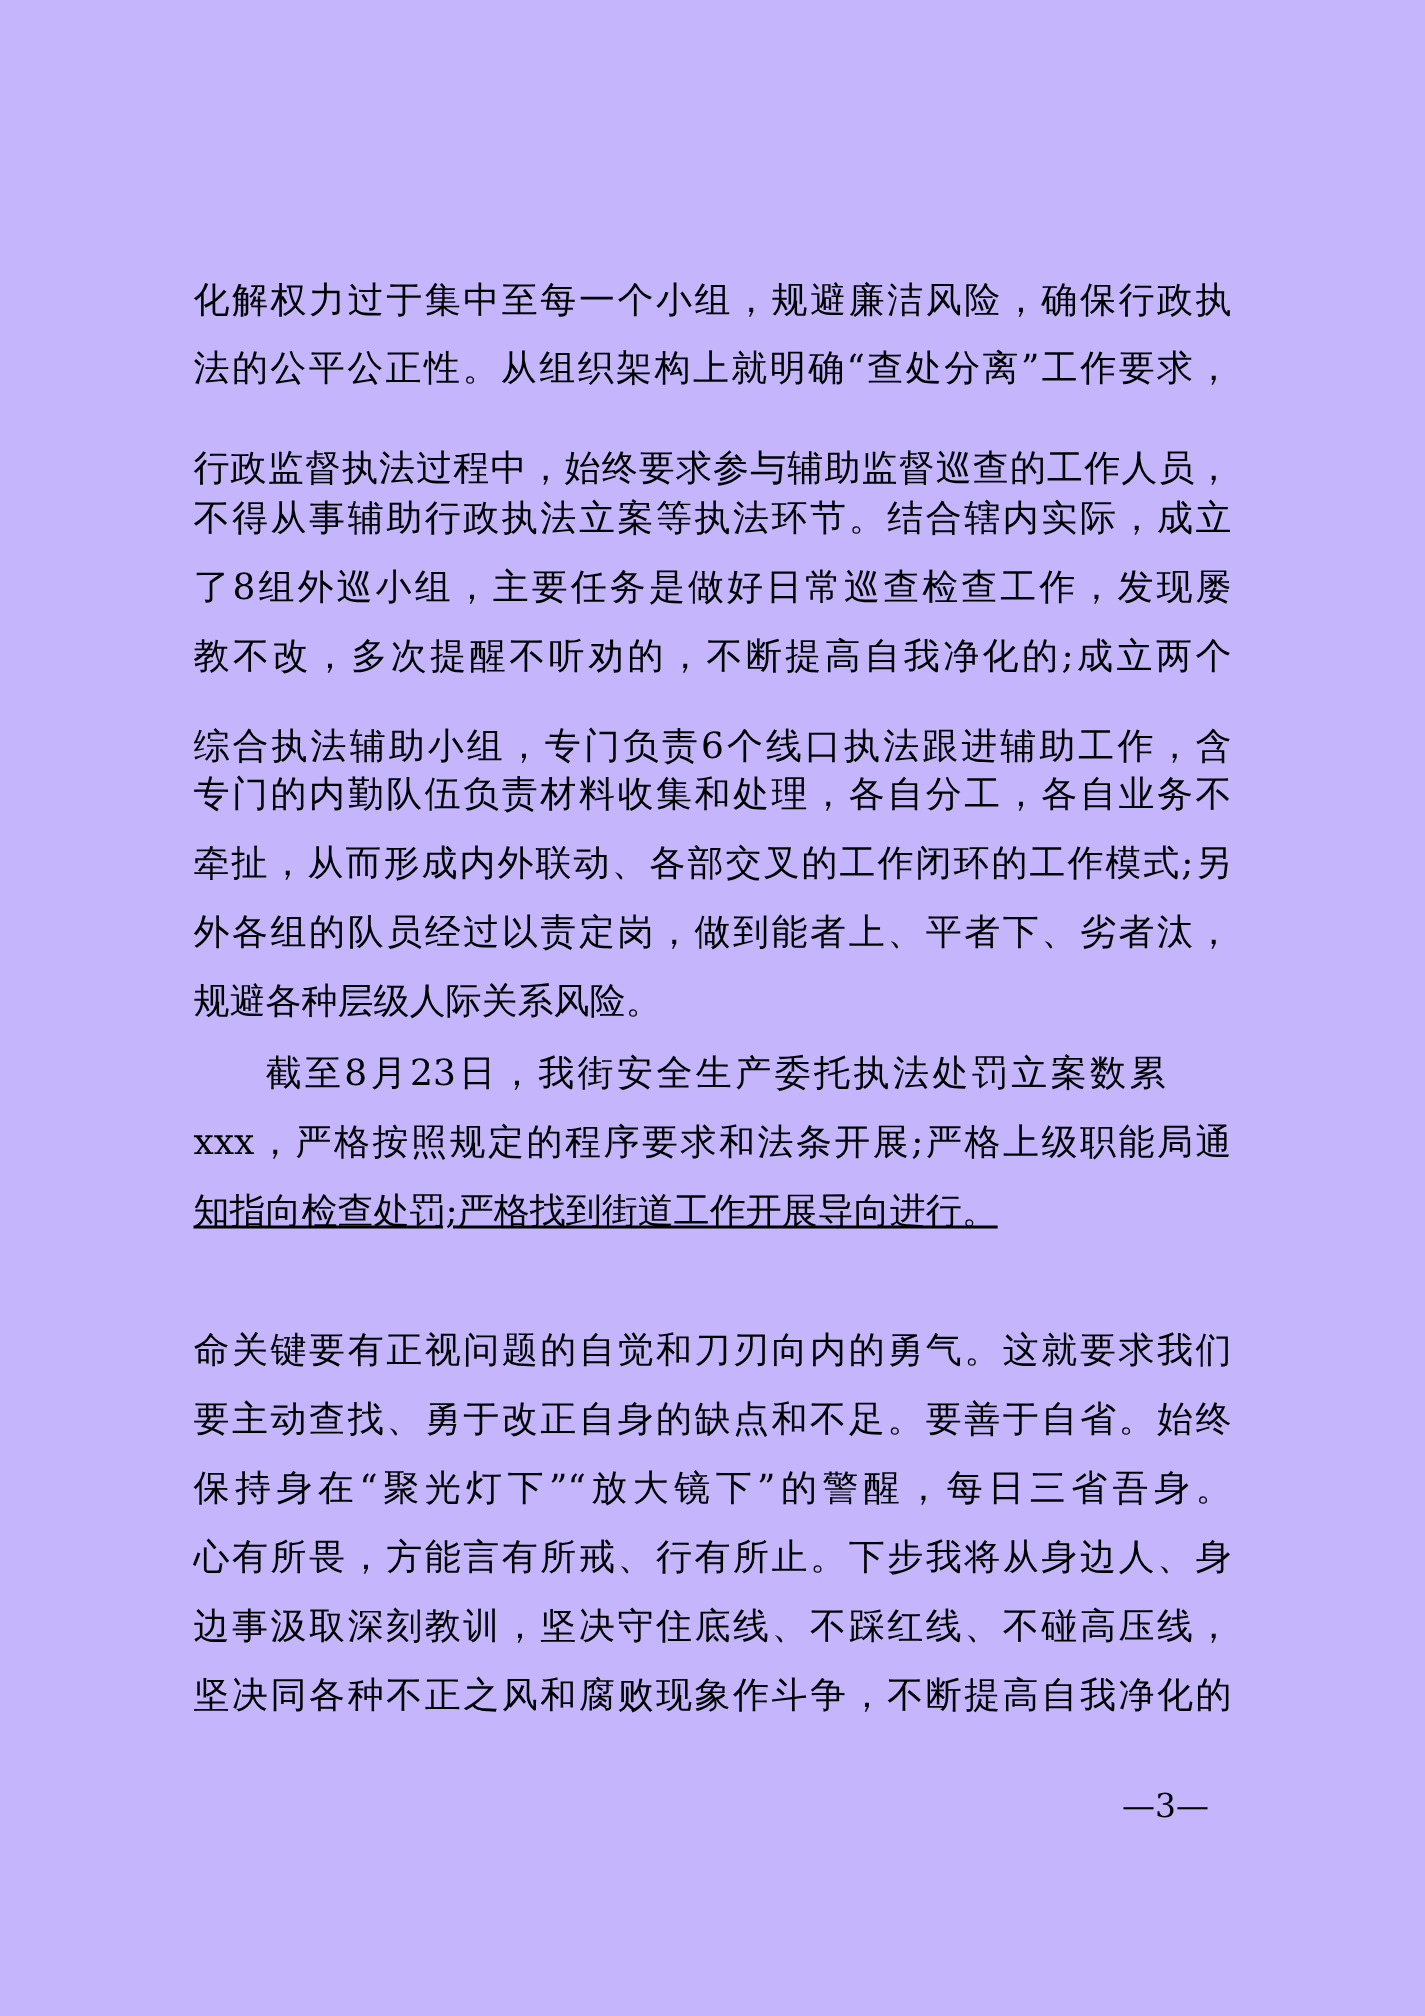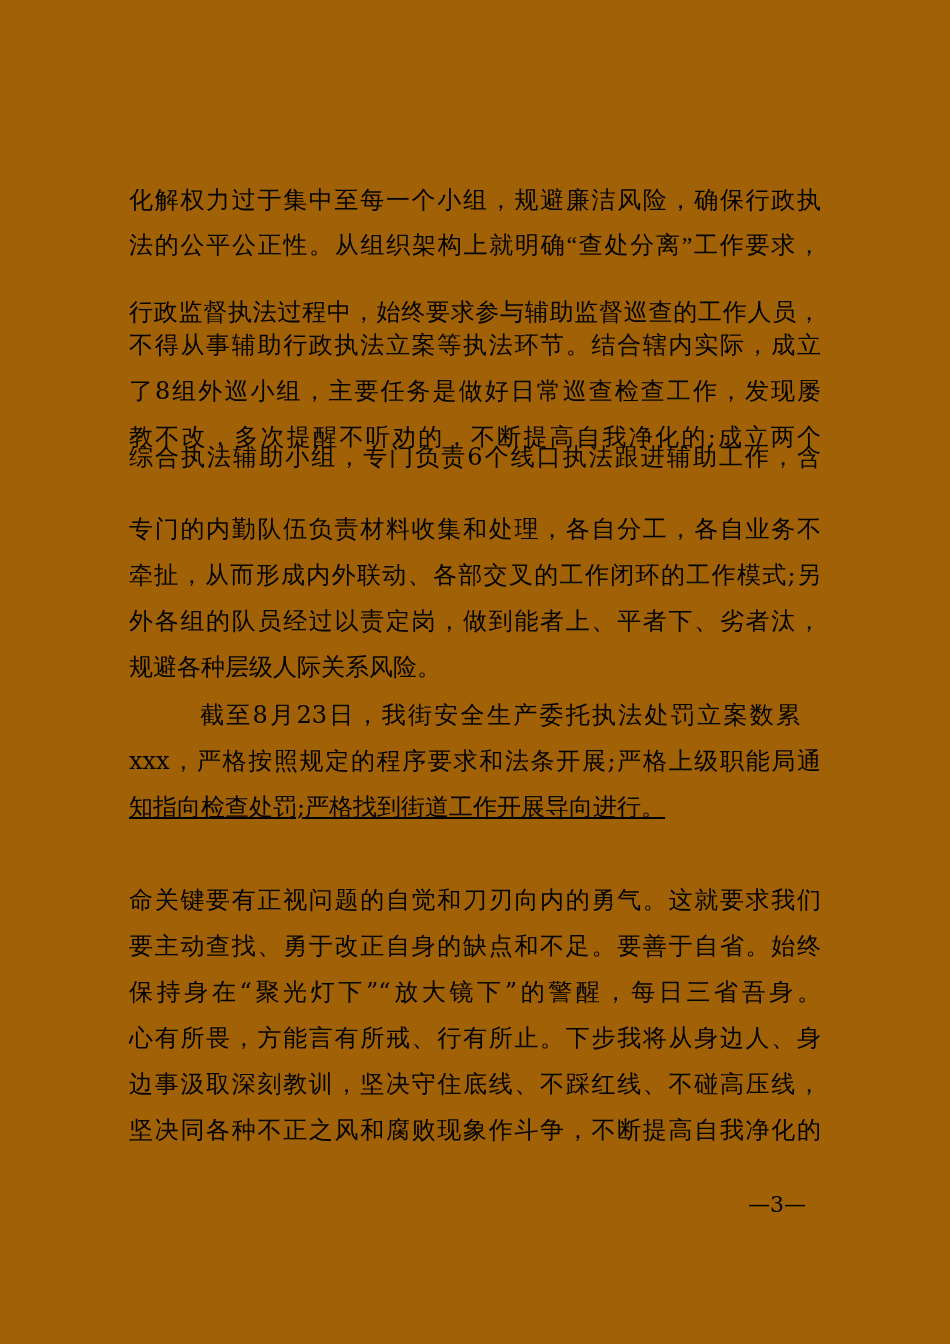--- a/index.html
+++ b/index.html
@@ -14,42 +14,41 @@
       overflow: hidden;
       font-family: "DejaVu Serif", "Liberation Serif", serif;
       color: #000000;
     }
     .page {
       position: absolute;
       left: 0;
       top: 0;
       width: 950px;
       height: 1344px;
-      background: #a16207;
+      background: #c4b5fd;
     }
     .line {
       position: absolute;
       left: 129px;
       width: 692px;
       height: 40px;
       font-size: 24px;
       line-height: 40px;
       white-space: nowrap;
       text-align: justify;
       text-align-last: justify;
       letter-spacing: 0;
     }
     .line.last {
       text-align-last: left;
       text-align: left;
     }
     .line.indent {
       left: 177px;
       width: 644px;
-      margin-left: 23px;
     }
     .bold {
       font-family: "DejaVu Sans", "Liberation Sans", sans-serif;
       font-weight: bold;
     }
     .page-number {
       position: absolute;
       left: 748px;
       top: 1190px;
       font-size: 22px;
@@ -57,26 +56,26 @@
       white-space: nowrap;
     }
   </style>
 </head>
 <body>
 
 <div class="page">
 
   <div>
     <div class="line" style="top:180px;">化解权力过于集中至每一个小组，规避廉洁风险，确保行政执</div>
-    <div class="line" style="top:225px;font-family:Liberation Serif, serif;">法的公平公正性。从组织架构上就明确“查处分离”工作要求，</div>
+    <div class="line" style="top:225px;">法的公平公正性。从组织架构上就明确“查处分离”工作要求，</div>
     <div class="line" style="top:271px;margin-top:21px;">行政监督执法过程中，始终要求参与辅助监督巡查的工作人员，</div>
     <div class="line" style="top:325px;">不得从事辅助行政执法立案等执法环节。结合辖内实际，成立</div>
     <div class="line" style="top:371px;">了8组外巡小组，主要任务是做好日常巡查检查工作，发现屡</div>
     <div class="line" style="top:417px;">教不改，多次提醒不听劝的，不断提高自我净化的;成立两个</div>
-    <div class="line" style="top:437px;">综合执法辅助小组，专门负责6个线口执法跟进辅助工作，含</div>
+    <div class="line" style="top:477px;">综合执法辅助小组，专门负责6个线口执法跟进辅助工作，含</div>
     <div class="line" style="top:509px;">专门的内勤队伍负责材料收集和处理，各自分工，各自业务不</div>
     <div class="line" style="top:555px;">牵扯，从而形成内外联动、各部交叉的工作闭环的工作模式;另</div>
     <div class="line" style="top:601px;">外各组的队员经过以责定岗，做到能者上、平者下、劣者汰，</div>
     <div class="line last" style="top:647px;">规避各种层级人际关系风险。</div>
   </div>
 
   <div>
     <div class="line indent" style="top:695px; width:600px;">截至8月23日，我街安全生产委托执法处罚立案数累</div>
     <div class="line" style="top:741px;">xxx，严格按照规定的程序要求和法条开展;严格上级职能局通</div>
     <div class="line last" style="top:787px;text-decoration:underline;">知指向检查处罚;严格找到街道工作开展导向进行。</div>

